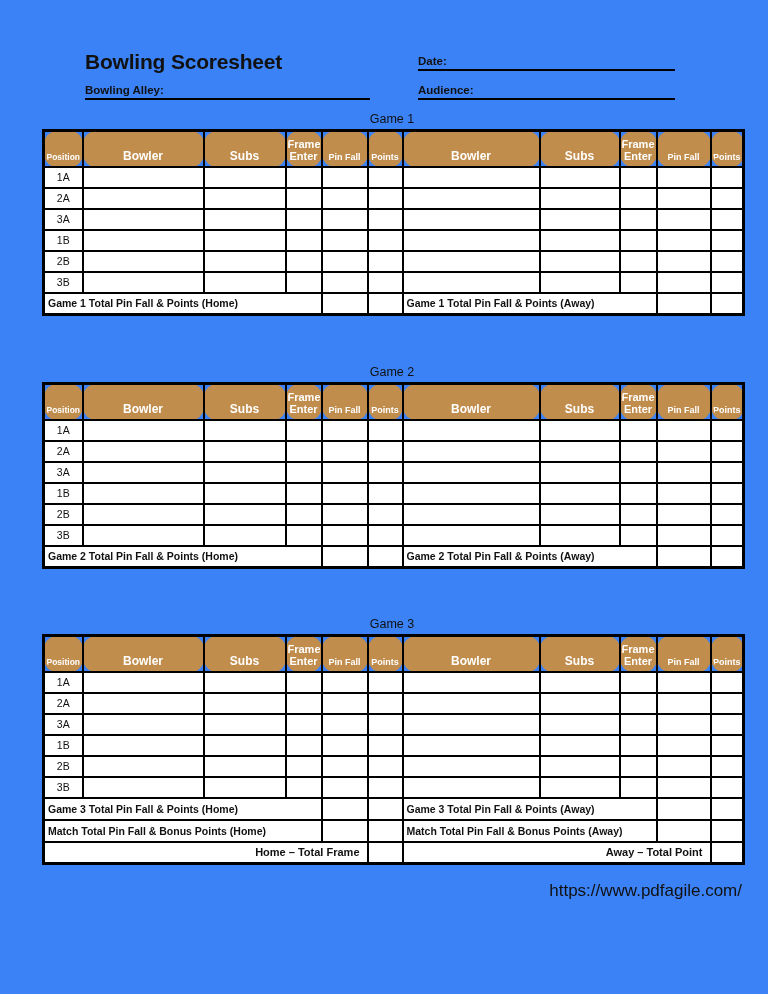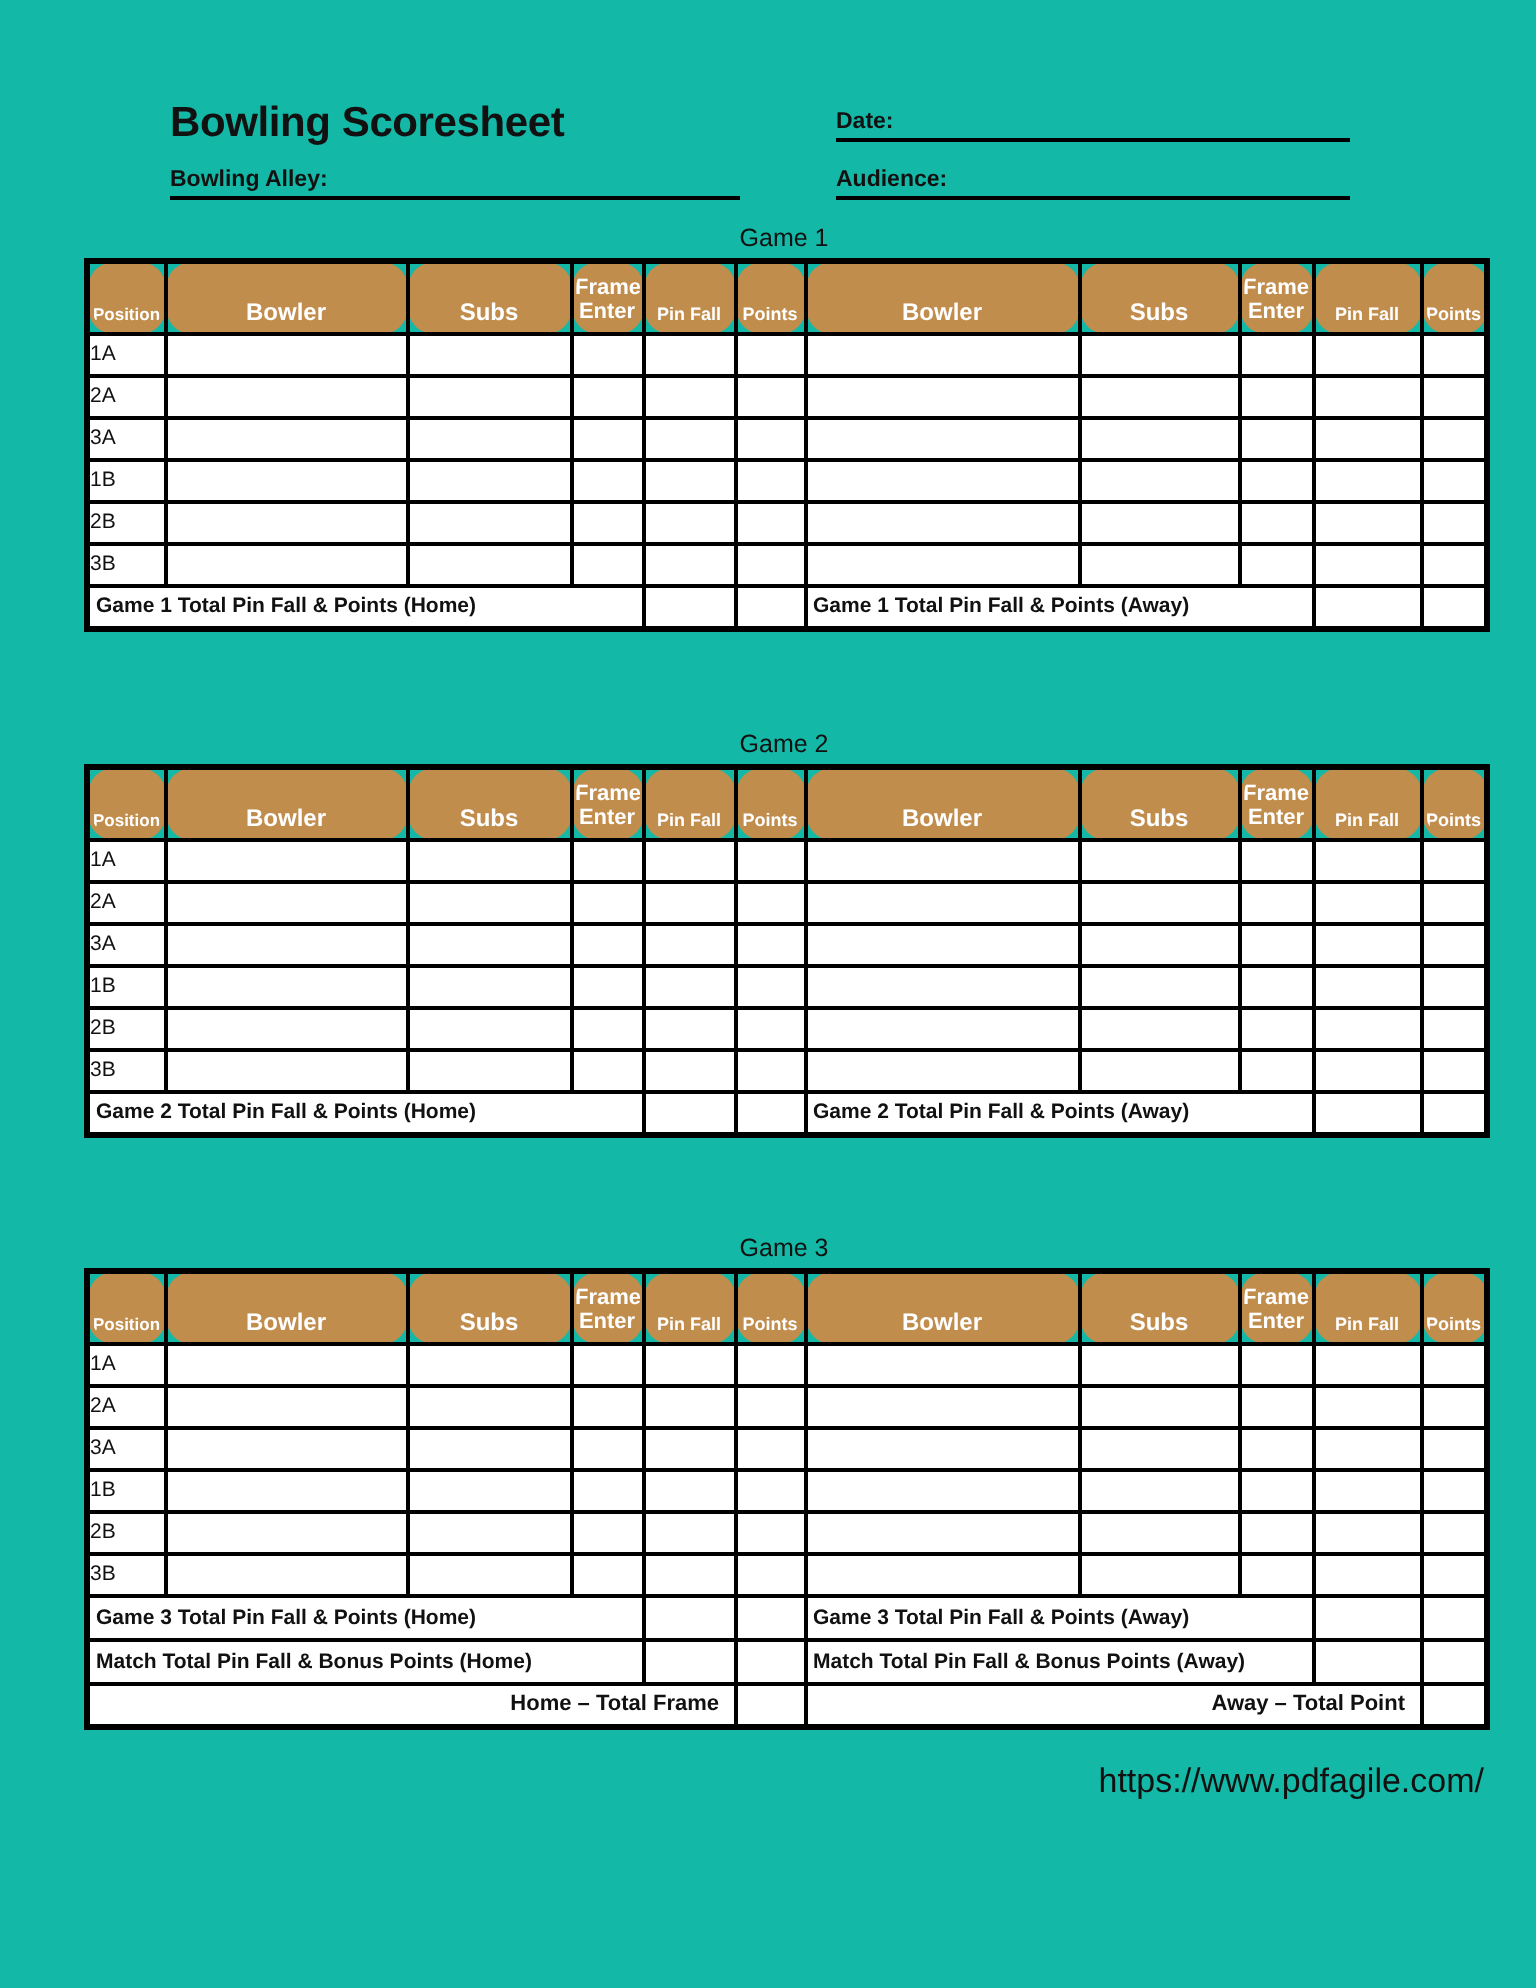--- a/index.html
+++ b/index.html
@@ -3,21 +3,21 @@
 <meta charset="utf-8">
 <style>
   * { margin: 0; padding: 0; box-sizing: border-box; }
   html, body { background: #e8e8e8; }
   body { font-family: "Liberation Sans", sans-serif; }
 
   .sheet {
     position: relative;
     width: 768px;
     height: 994px;
-    background: #14b8a6;
+    background: #3b82f6;
     margin: 0 auto;
     overflow: hidden;
   }
 
   
   .page-title {
     position: absolute;
     left: 85px;
     top: 50px;
     font-size: 21px;
@@ -73,20 +73,21 @@
     line-height: 1.08;
     border-radius: 13px;
   }
   th.th-position { font-size: 8.5px; }
   th.th-main     { font-size: 12px; }
   th.th-frame    { font-size: 11px; }
   th.th-small    { font-size: 9px; }
 
   .score-table tbody td { height: 21px; background: #ffffff; }
   td.position-cell {
+    text-align: center;
     font-size: 10.5px;
     color: #111;
     background: #ffffff;
   }
   td.shaded { background: #D9D9D9; }
 
   tr.total-row td { height: 22px; }
   td.total-label {
     font-size: 10.5px;
     font-weight: bold;

